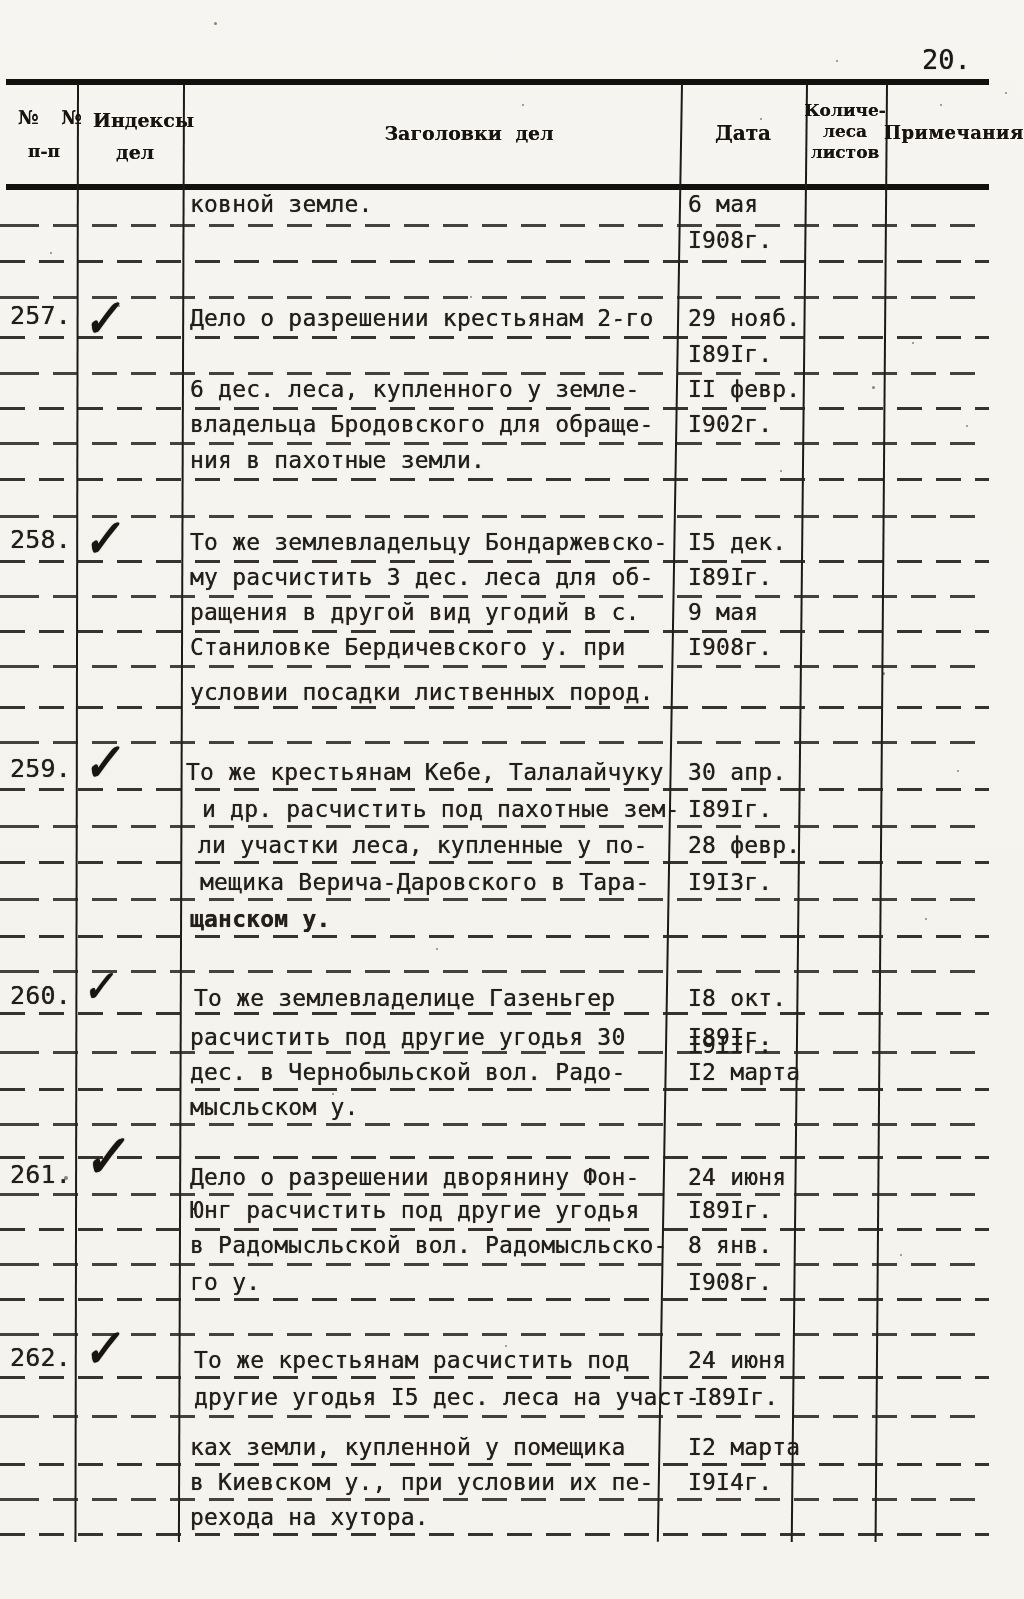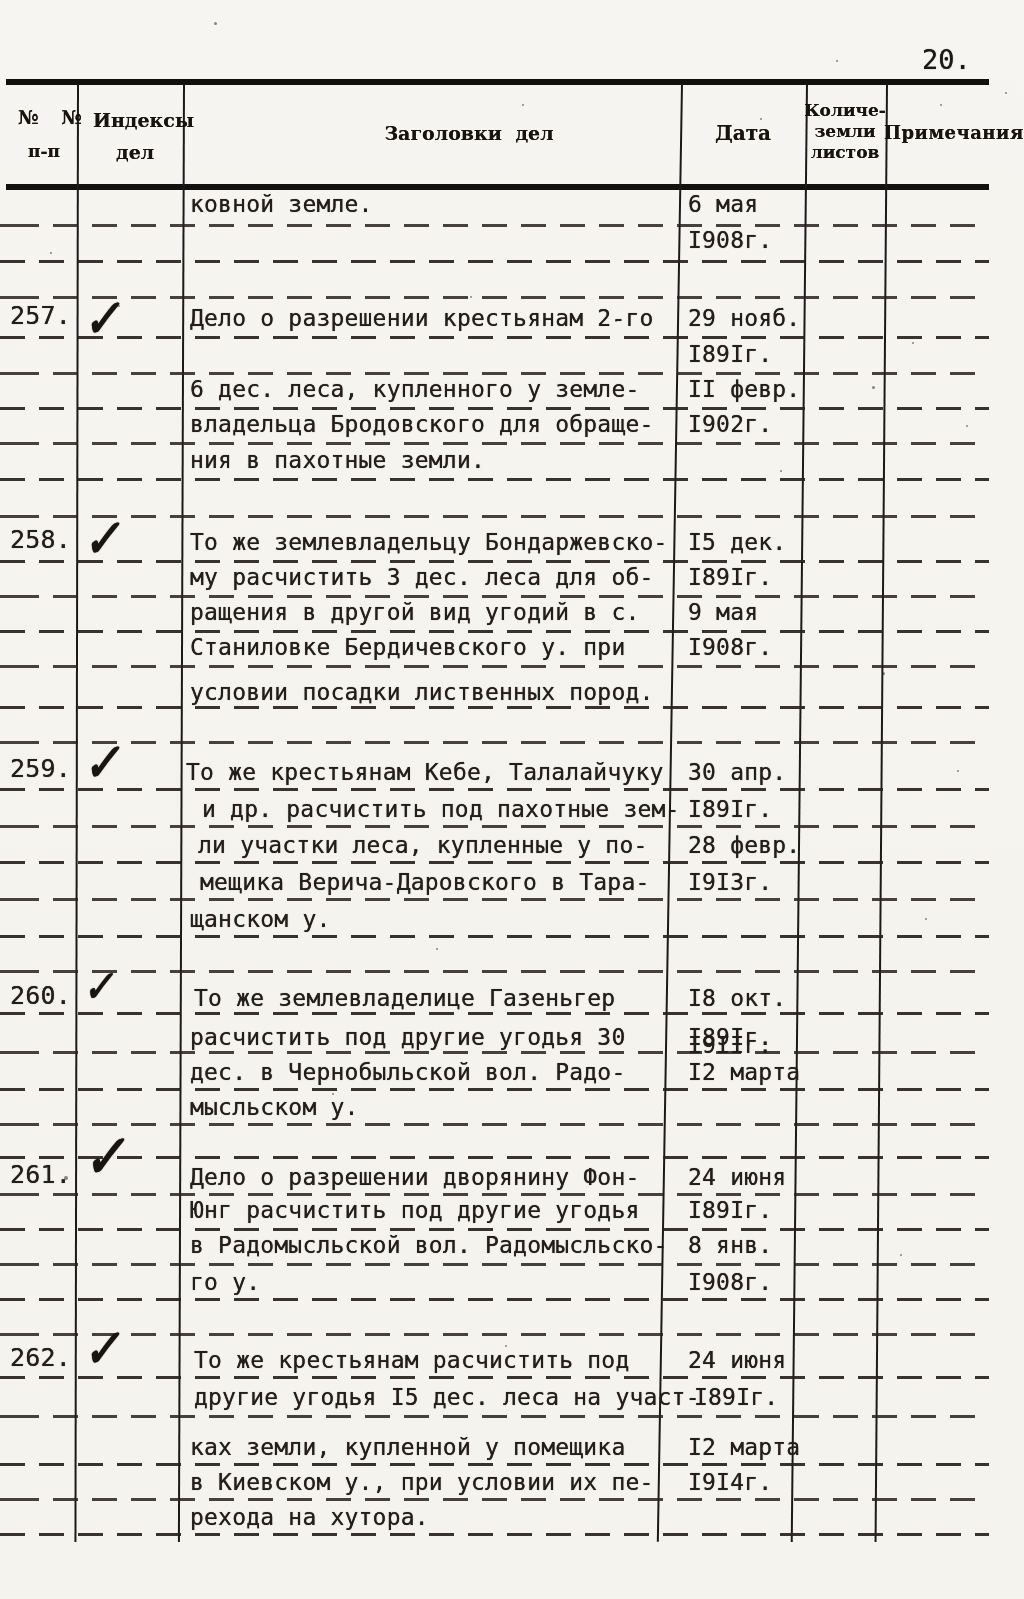--- a/index.html
+++ b/index.html
@@ -122,21 +122,21 @@
       <div class="speck" style="left: 957px; top: 770px; width: 2px; height: 2px;"></div>
     </div>
 
   <div class="hd" style="left:18px;top:106px;word-spacing:16px;">№ №</div>
   <div class="hd" style="left:28px;top:141px;font-size:17px;">п-п</div>
   <div class="hd" style="left:93px;top:109px;">Индексы</div>
   <div class="hd" style="left:116px;top:141px;">дел</div>
   <div class="hd hd-c" style="left:183px;top:122px;width:572px;word-spacing:7px;">Заголовки дел</div>
   <div class="hd hd-c" style="left:681px;top:121px;width:124px;font-size:20px;">Дата</div>
   <div class="hd hd-c" style="left:804px;top:100px;width:82px;font-size:17px;">Количе-</div>
-  <div class="hd hd-c" style="left:804px;top:121px;width:82px;font-size:17px;">земли</div>
+  <div class="hd hd-c" style="left:804px;top:121px;width:82px;font-size:17px;">леса</div>
   <div class="hd hd-c" style="left:804px;top:142px;width:82px;font-size:17px;">листов</div>
   <div class="hd hd-c" style="left:884px;top:122px;width:104px;font-size:18px;letter-spacing:.5px;">Примечания</div>
 
   <div class="tw title-line" style="top:192px;">ковной земле.</div>
   <div class="tw date-line" style="top:192px;">6 мая</div>
   <div class="tw date-line" style="top:228px;">I908г.</div>
 
   <div class="tw row-num" style="top:304px;">257.</div>
   <div class="check" style="top:292px;">✓</div>
   <div class="tw title-line" style="top:306px;">Дело о разрешении крестьянам 2-го</div>
@@ -159,21 +159,21 @@
   <div class="tw date-line" style="top:565px;">I89Iг.</div>
   <div class="tw date-line" style="top:600px;">9 мая</div>
   <div class="tw date-line" style="top:635px;">I908г.</div>
 
   <div class="tw row-num" style="top:757px;">259.</div>
   <div class="check" style="top:736px;">✓</div>
   <div class="tw title-line" style="top:760px;left:186px;">То же крестьянам Кебе, Талалайчуку</div>
   <div class="tw title-line" style="top:797px;left:202px;">и др. расчистить под пахотные зем-</div>
   <div class="tw title-line" style="top:833px;left:198px;">ли участки леса, купленные у по-</div>
   <div class="tw title-line" style="top:870px;left:200px;">мещика Верича-Даровского в Тара-</div>
-  <div class="tw title-line" style="top:907px;">щанском у.</div>
+  <div class="tw title-line" style="top:907px;font-weight:bold;">щанском у.</div>
   <div class="tw date-line" style="top:760px;">30 апр.</div>
   <div class="tw date-line" style="top:797px;">I89Iг.</div>
   <div class="tw date-line" style="top:833px;">28 февр.</div>
   <div class="tw date-line" style="top:870px;">I9I3г.</div>
 
   <div class="tw row-num" style="top:984px;">260.</div>
   <div class="check" style="top:964px;font-size:38px;">✓</div>
   <div class="tw title-line" style="top:986px;left:194px;">То же землевладелице Газеньгер</div>
   <div class="tw title-line" style="top:1025px;">расчистить под другие угодья 30</div>
   <div class="tw title-line" style="top:1060px;">дес. в Чернобыльской вол. Радо-</div>

